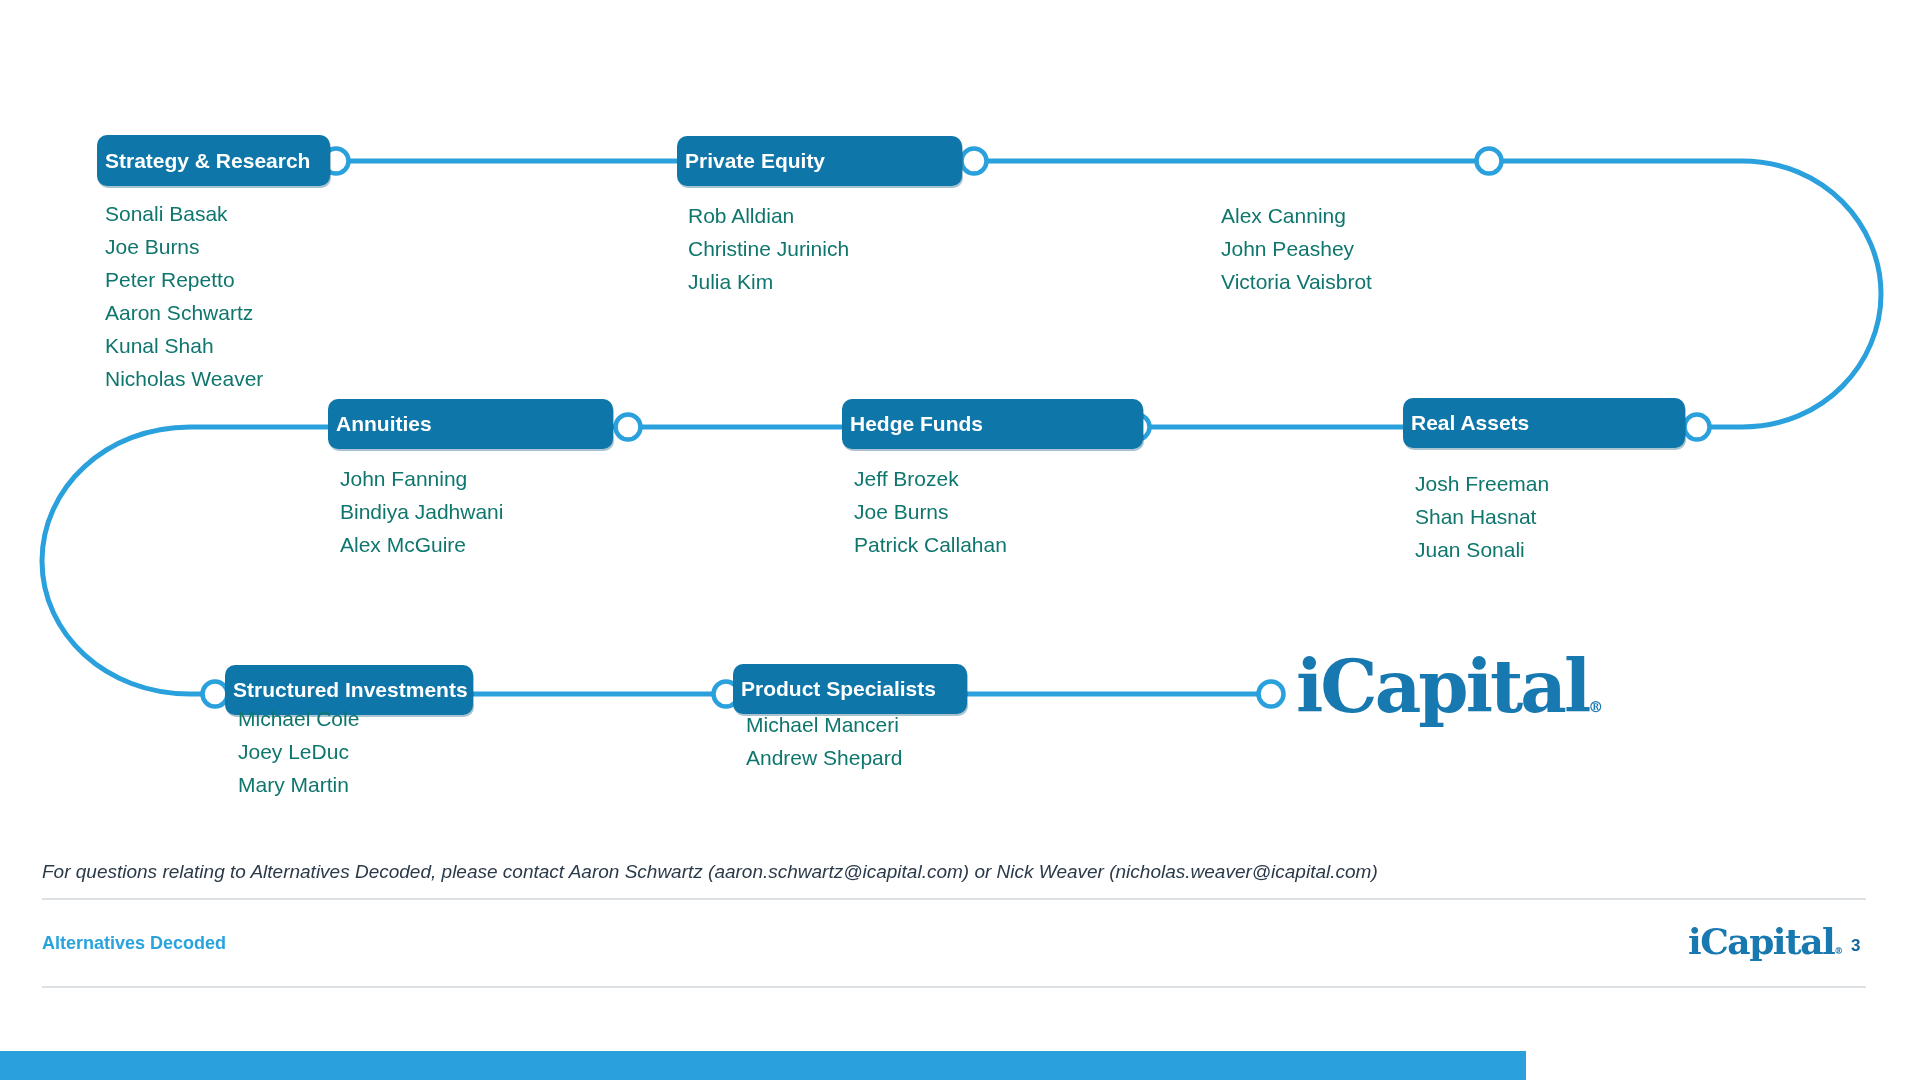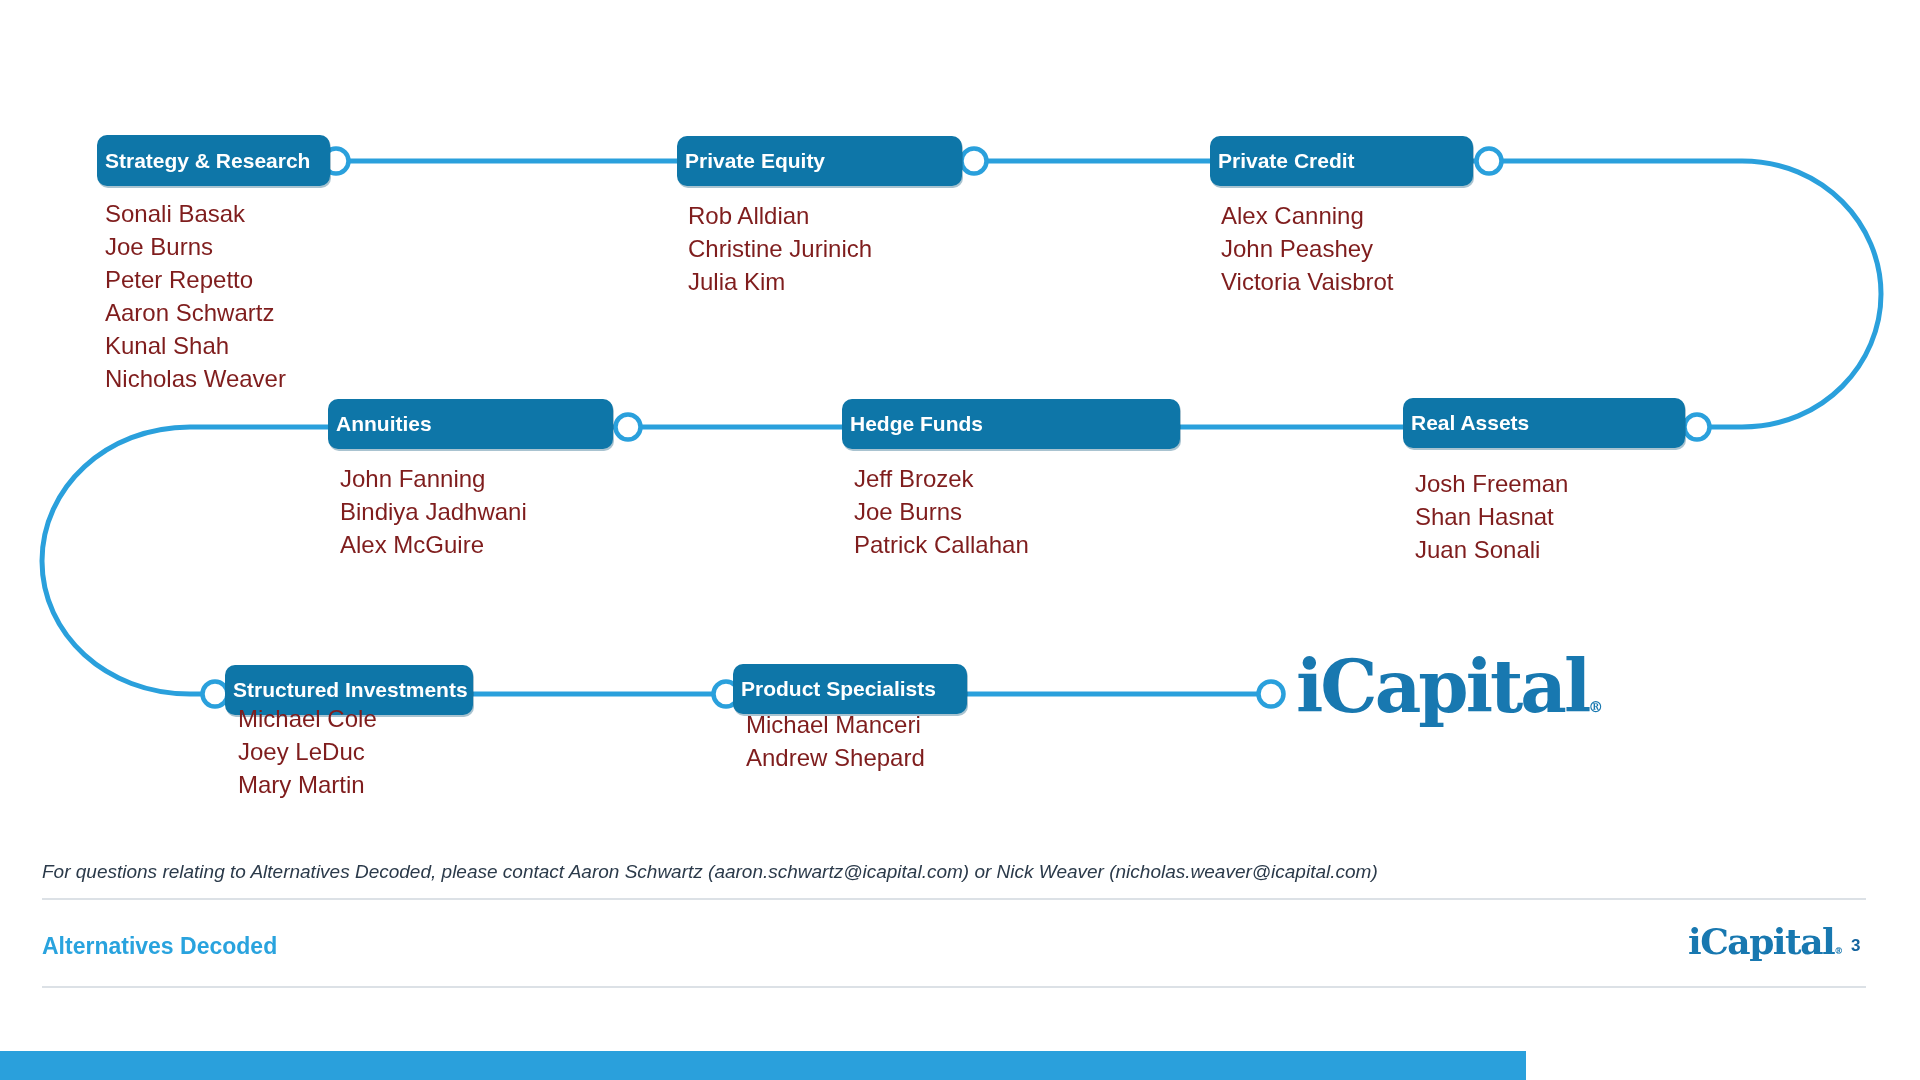--- a/index.html
+++ b/index.html
@@ -12,27 +12,27 @@
   .dept-box {
     position:absolute; background:#0E76A8; border-radius:10px;
     display:flex; align-items:center; padding-left:8px; box-sizing:border-box;
     color:#ffffff; font-weight:bold; font-size:21px; white-space:nowrap;
     box-shadow: 1px 2px 0 rgba(8,84,120,0.35);
   }
   .b1 { left:97px;  top:135px; width:233px; height:51px; }
   .b2 { left:677px; top:136px; width:285px; height:50px;align-items:center; }
   .b3 { left:1210px;top:136px; width:263px; height:50px; }
   .b4 { left:328px; top:399px; width:285px; height:50px; }
-  .b5 { left:842px; top:399px; width:338px; height:50px; }
+  .b5 { left:842px; top:399px; width:301px; height:50px; }
   .b6 { left:1403px;top:398px; width:282px; height:50px; }
   .b7 { left:225px; top:665px; width:248px; height:50px; }
   .b8 { left:733px; top:664px; width:234px; height:50px; }
 
   .names { position:absolute; }
-  .names .name { font-size:24px; line-height:33px; color:#7f1d1d; white-space:nowrap; }
+  .names .name { font-size:21px; line-height:33px; color:#0f766e; white-space:nowrap; }
   .l1 { left:105px;  top:197px; }
   .l2 { left:688px;  top:199px; }
   .l3 { left:1221px; top:199px; }
   .l4 { left:340px;  top:462px; }
   .l5 { left:854px;  top:462px; }
   .l6 { left:1415px; top:451px;margin-top:16px; }
   .l7 { left:238px;  top:702px; }
   .l8 { left:746px;  top:708px; }
 
   .big-logo {
@@ -44,21 +44,21 @@
 
   .footer-note {
     position:absolute; left:42px; top:861px; font-size:19px; font-style:italic;
     color:#2B3A4A; white-space:nowrap;
   }
   .divider { position:absolute; left:42px; width:1824px; height:2px; background:#DCE1E6; }
   .divider.top { top:898px; }
   .divider.bottom { top:986px; }
 
   .deck-title {
-    position:absolute; left:42px; top:933px; font-size:23px; font-weight:bold;
+    position:absolute; left:42px; top:933px; font-size:18px; font-weight:bold;
     color:#29A3DE; white-space:nowrap;
   }
   .small-logo {
     position:absolute; left:1688px; top:920px;
     font-family:"DejaVu Serif", serif; font-weight:bold;
     font-size:36px; letter-spacing:-1.5px; color:#1878B0; white-space:nowrap;
   }
   .small-logo .reg { font-size:9px; letter-spacing:0; }
   .page-number {
     position:absolute; left:1851px; top:936px; font-size:17px; font-weight:bold;
@@ -86,23 +86,20 @@
       <circle cx="726" cy="694" r="12.5"></circle>
       <circle cx="1271" cy="694" r="12.5"></circle>
     </g>
   </svg>
 
   <div class="dept-box b1">
     <span>Strategy &amp; Research</span>
   </div>
   <div class="dept-box b2">
     <span>Private Equity</span>
-  </div>
-  <div class="dept-box b3">
-    <span>Private Credit</span>
   </div>
   <div class="dept-box b4">
     <span>Annuities</span>
   </div>
   <div class="dept-box b5">
     <span>Hedge Funds</span>
   </div>
   <div class="dept-box b6">
     <span>Real Assets</span>
   </div>

